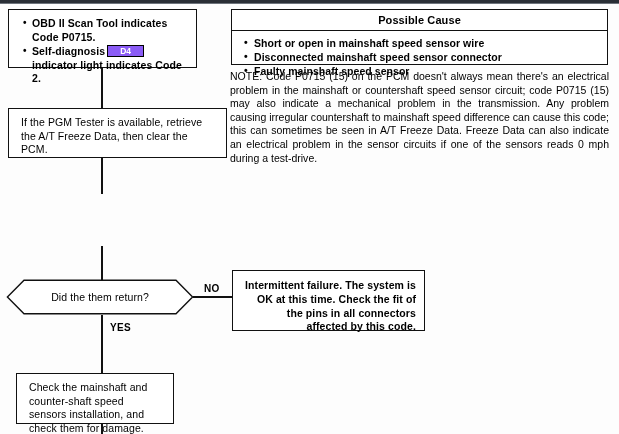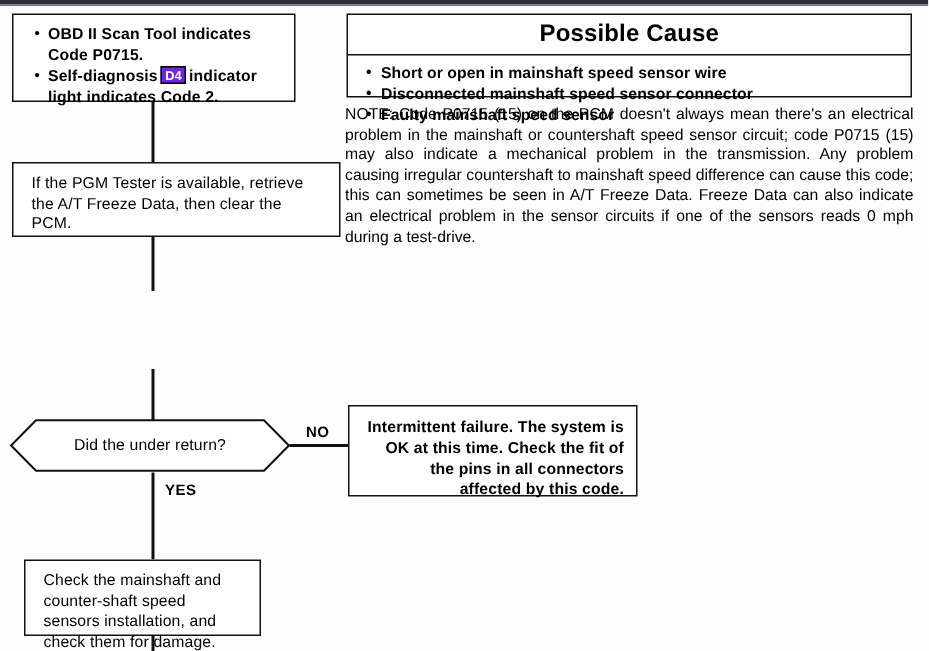--- a/index.html
+++ b/index.html
@@ -64,27 +64,27 @@
     content: "\2022";
     position: absolute;
     left: 0;
     top: -1px;
     font-size: 10px;
   }
 
   
   .d4 {
     display: inline-block;
-    background: #6d28d9;
+    background: #8b5cf6;
     color: #fff;
     border: 1.2px solid #000;
     font-size: 8.5px;
     font-weight: bold;
     line-height: 10px;
-    padding: 0 2px;
+    padding: 0 12px;
     margin: 0 2px;
     position: relative;
     top: -1px;
     letter-spacing: 0;
   }
 
   
   .vline {
     position: absolute;
     width: 1.5px;
@@ -125,21 +125,21 @@
 
   
   .pc-table {
     position: absolute;
     box-sizing: border-box;
     border: 1.4px solid #111;
     background: #fff;
   }
   .pc-head {
     text-align: center;
-    font-size: 16px;
+    font-size: 11px;
     font-weight: bold;
     padding: 4px 0 4px;
     border-bottom: 1.4px solid #111;
     letter-spacing: .1px;
   }
   .pc-body {
     padding: 5px 0 6px 0;
   }
   .pc-body ul {
     margin: 0;
@@ -195,21 +195,21 @@
 
   <div class="vline" style="left:101px; top:158px; height:36px;"></div>
 
 
   <div class="vline" style="left:101px; top:246px; height:40px;"></div>
 
   <div class="diamond-wrap" style="left:6px; top:279px; width:188px; height:36px;">
     <svg width="188" height="36" viewBox="0 0 188 36">
       <polygon points="18,1.2 170,1.2 186.6,18 170,34.8 18,34.8 1.4,18" fill="#ffffff" stroke="#111111" stroke-width="1.4"></polygon>
     </svg>
-    <div class="diamond-label">Did the under return?</div>
+    <div class="diamond-label">Did the them return?</div>
   </div>
 
   <div class="hline" style="left:193px; top:296px; width:39px;"></div>
   <div class="branch-label" style="left:204px; top:283px;">NO</div>
 
   <div class="vline" style="left:101px; top:315px; height:58px;"></div>
   <div class="branch-label" style="left:110px; top:322px;">YES</div>
 
   <div class="fbox" style="left:16px; top:373px; width:158px; height:51px;">
     <div class="pad" style="padding:7px 10px 6px 12px;">Check the mainshaft and counter-shaft speed sensors installation, and check them for damage.</div>

